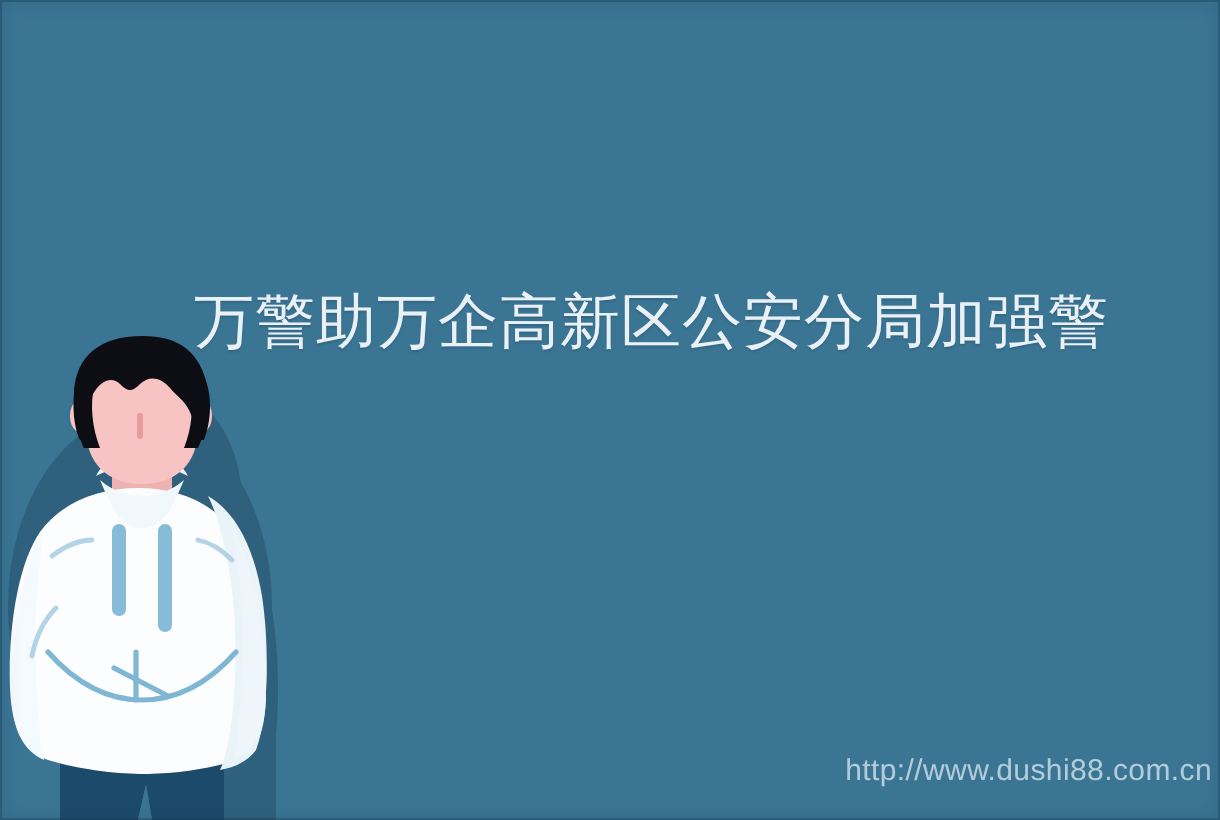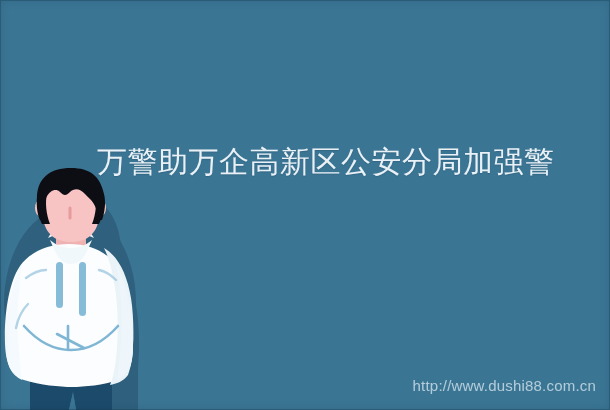--- a/index.html
+++ b/index.html
@@ -37,21 +37,21 @@
     line-height: 38px;
     letter-spacing: 0.5px;
     font-weight: 400;
     z-index: 30;
     text-shadow: 0 1px 1px rgba(25,65,88,0.25);
   }
 
   
   #watermark {
     position: absolute;
-    right: 14px;
+    right: 4px;
     bottom: 16px;
     color: rgba(226,238,245,0.72);
     font-size: 15px;
     letter-spacing: 0.2px;
     z-index: 30;
     white-space: nowrap;
     padding-left: 28px;
   }
 
   

